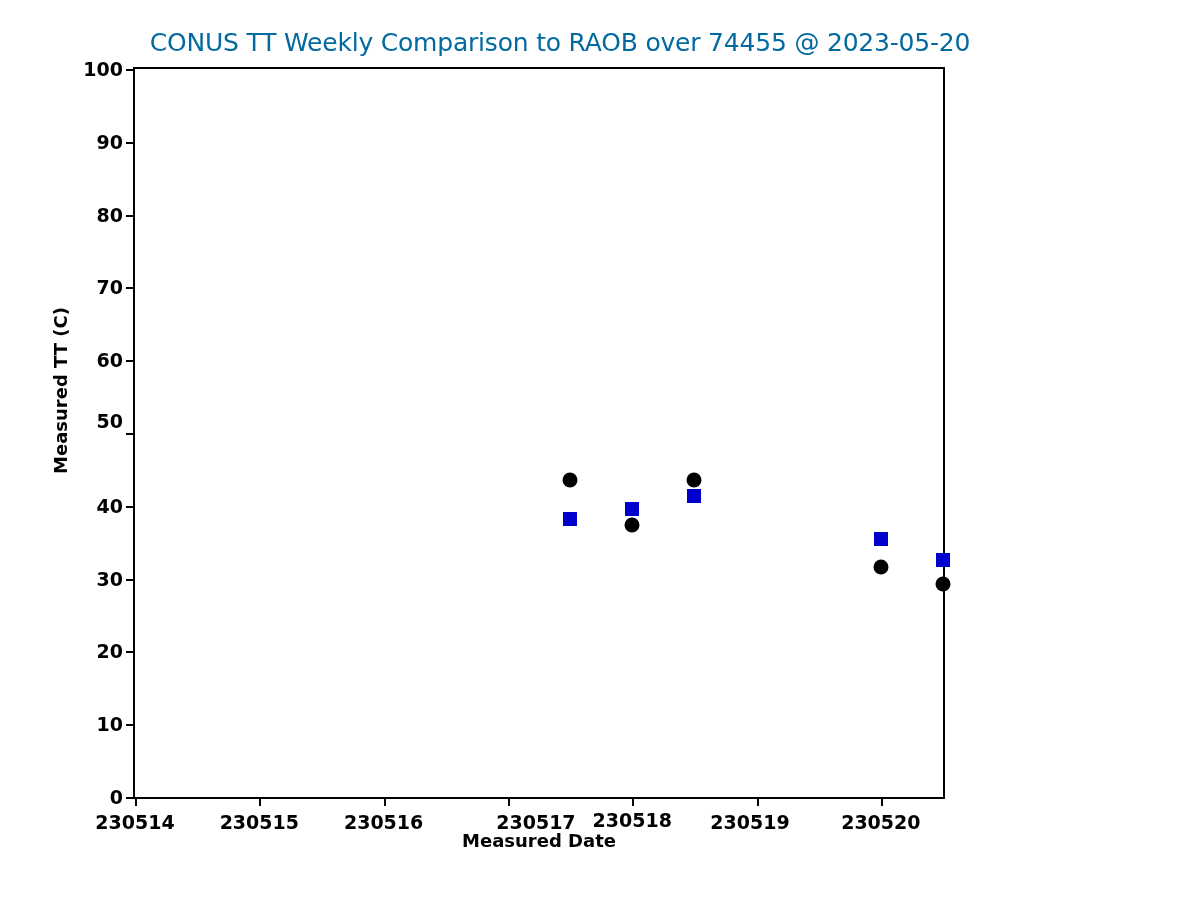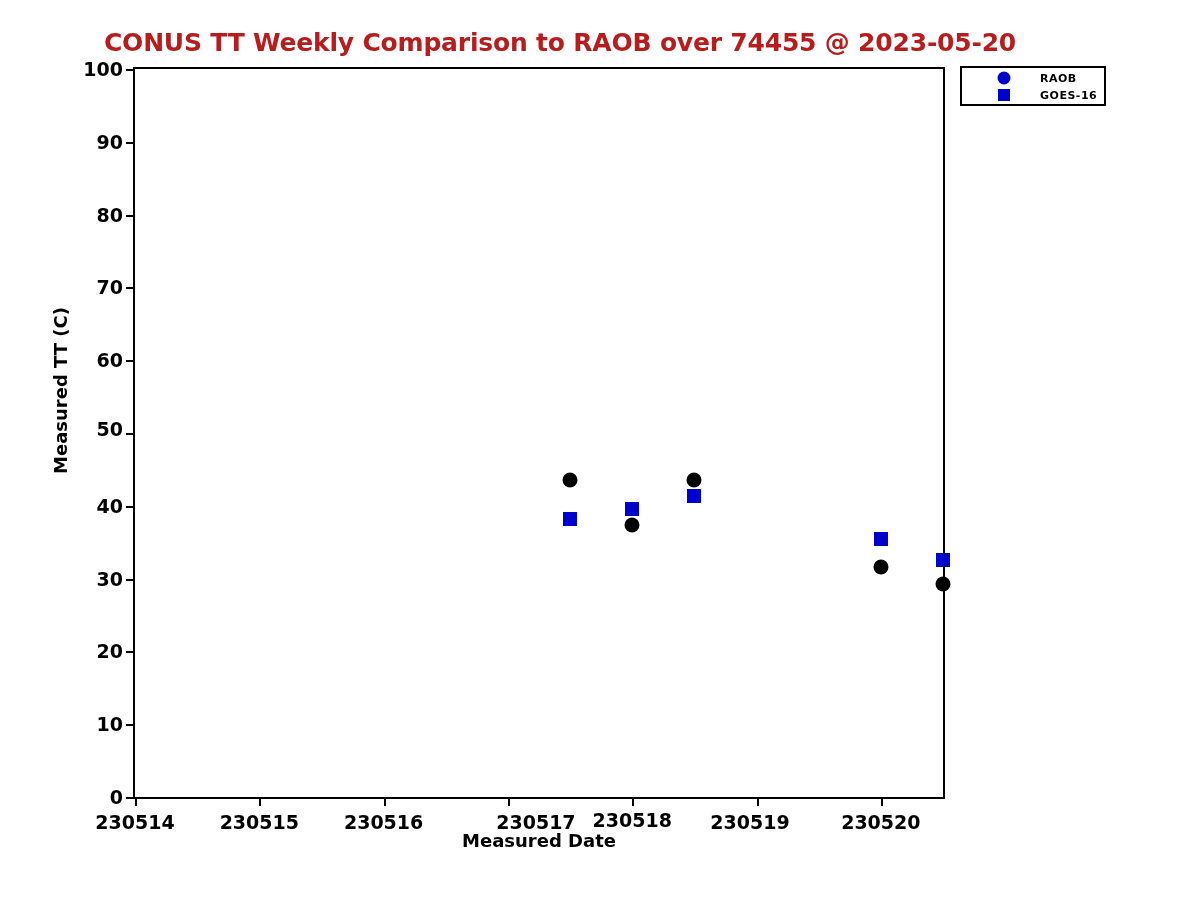--- a/index.html
+++ b/index.html
@@ -22,24 +22,24 @@
   }
 
   
   #chart-title {
     position: absolute;
     left: 0;
     top: 28px;
     width: 1120px;
     text-align: center;
     font-size: 25px;
-    font-weight: bold;
+    font-weight: normal;
     letter-spacing: -0.2px;
     white-space: nowrap;
-    color: #b91c1c;
+    color: #0369a1;
   }
 
   
   #plot-area {
     position: absolute;
     left: 133px;
     top: 67px;
     width: 812px;
     height: 732px;
     border: 2px solid #000000;
@@ -195,21 +195,21 @@
       <div class="ytick-label" style="top: 728px;">0</div>
       <div class="ytick-mark" style="top: 655.2px;"></div>
       <div class="ytick-label" style="top: 655.2px;">10</div>
       <div class="ytick-mark" style="top: 582.4px;"></div>
       <div class="ytick-label" style="top: 582.4px;">20</div>
       <div class="ytick-mark" style="top: 509.6px;"></div>
       <div class="ytick-label" style="top: 509.6px;">30</div>
       <div class="ytick-mark" style="top: 436.8px;"></div>
       <div class="ytick-label" style="top: 436.8px;">40</div>
       <div class="ytick-mark" style="top: 364px;"></div>
-      <div class="ytick-label" style="top: 360px;">50</div>
+      <div class="ytick-label" style="top: 352px;">50</div>
       <div class="ytick-mark" style="top: 291.2px;"></div>
       <div class="ytick-label" style="top: 291.2px;">60</div>
       <div class="ytick-mark" style="top: 218.4px;"></div>
       <div class="ytick-label" style="top: 218.4px;">70</div>
       <div class="ytick-mark" style="top: 145.6px;"></div>
       <div class="ytick-label" style="top: 145.6px;">80</div>
       <div class="ytick-mark" style="top: 72.8px;"></div>
       <div class="ytick-label" style="top: 72.8px;">90</div>
       <div class="ytick-mark" style="top: 0px;"></div>
       <div class="ytick-label" style="top: 0px;">100</div>
@@ -226,24 +226,14 @@
       <div class="xtick-mark" style="left: 621.538px;"></div>
       <div class="xtick-label" style="left: 615px; text-align: right;">230519</div>
       <div class="xtick-mark" style="left: 745.846px;"></div>
       <div class="xtick-label" style="left: 745.846px;">230520</div>
     </div>
 
   <div id="xlabel">Measured Date</div>
 
   <div id="ylabel">Measured TT (C)</div>
 
-  <div id="legend">
-      <div class="legend-row r0">
-        <div class="legend-marker circ" style="background: rgb(0, 0, 205);"></div>
-        <div class="legend-text">RAOB</div>
-      </div>
-      <div class="legend-row r1">
-        <div class="legend-marker sq" style="background: rgb(0, 0, 205);"></div>
-        <div class="legend-text">GOES-16</div>
-      </div>
-    </div>
 
 </div>
 
 </body></html>

